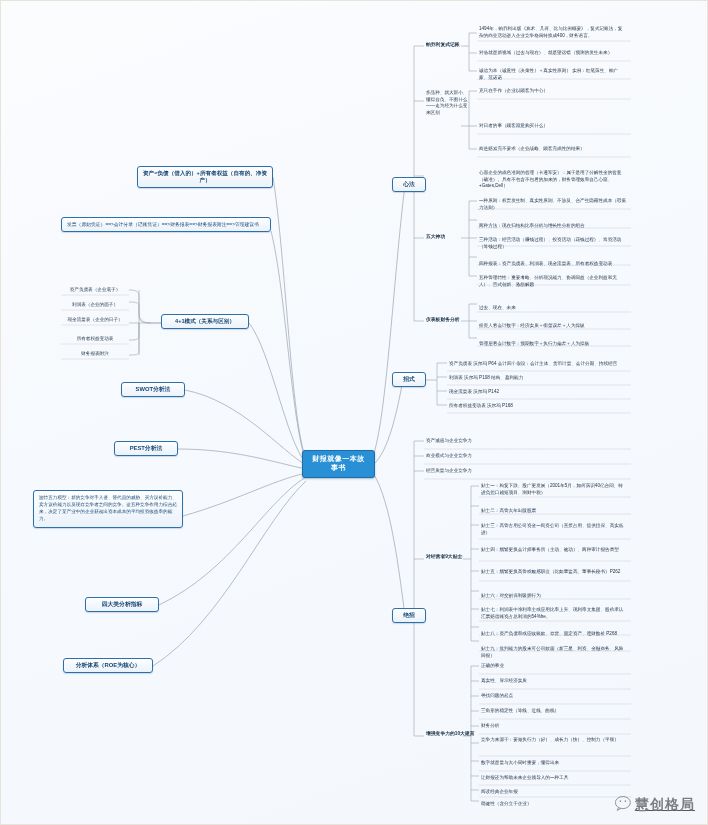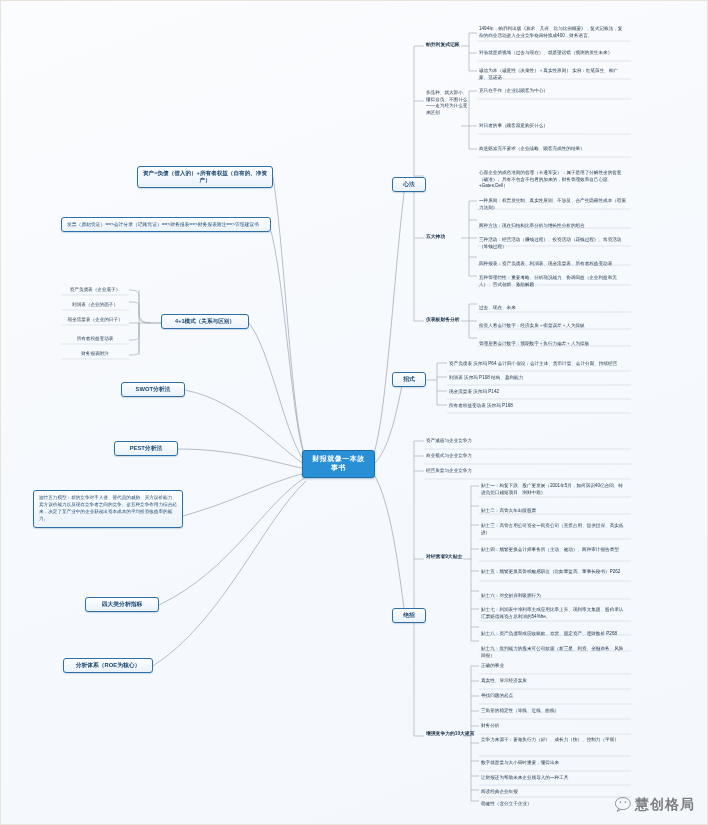--- a/index.html
+++ b/index.html
@@ -74,22 +74,23 @@
     color:#20364d;
     line-height:1.45;
     padding:1px 2px 2px 2px;
     text-align:left;
   }
   .leaf.c{text-align:center;}
   .leaf.mid{font-size:4.8px;font-weight:bold;}
   
   #watermark{
     position:absolute;right:12px;bottom:10px;
-    display:flex;align-items:center;
+    display:flex;
     opacity:.65;
+    text-decoration:underline;
   }
   #watermark .wm-text{
     font-size:14px;font-weight:bold;color:#3c3c3c;
     font-family:"DejaVu Sans",sans-serif;letter-spacing:1px;
   }
   .wechat{width:20px;height:16px;}
 </style>
 </head>
 <body>
 

